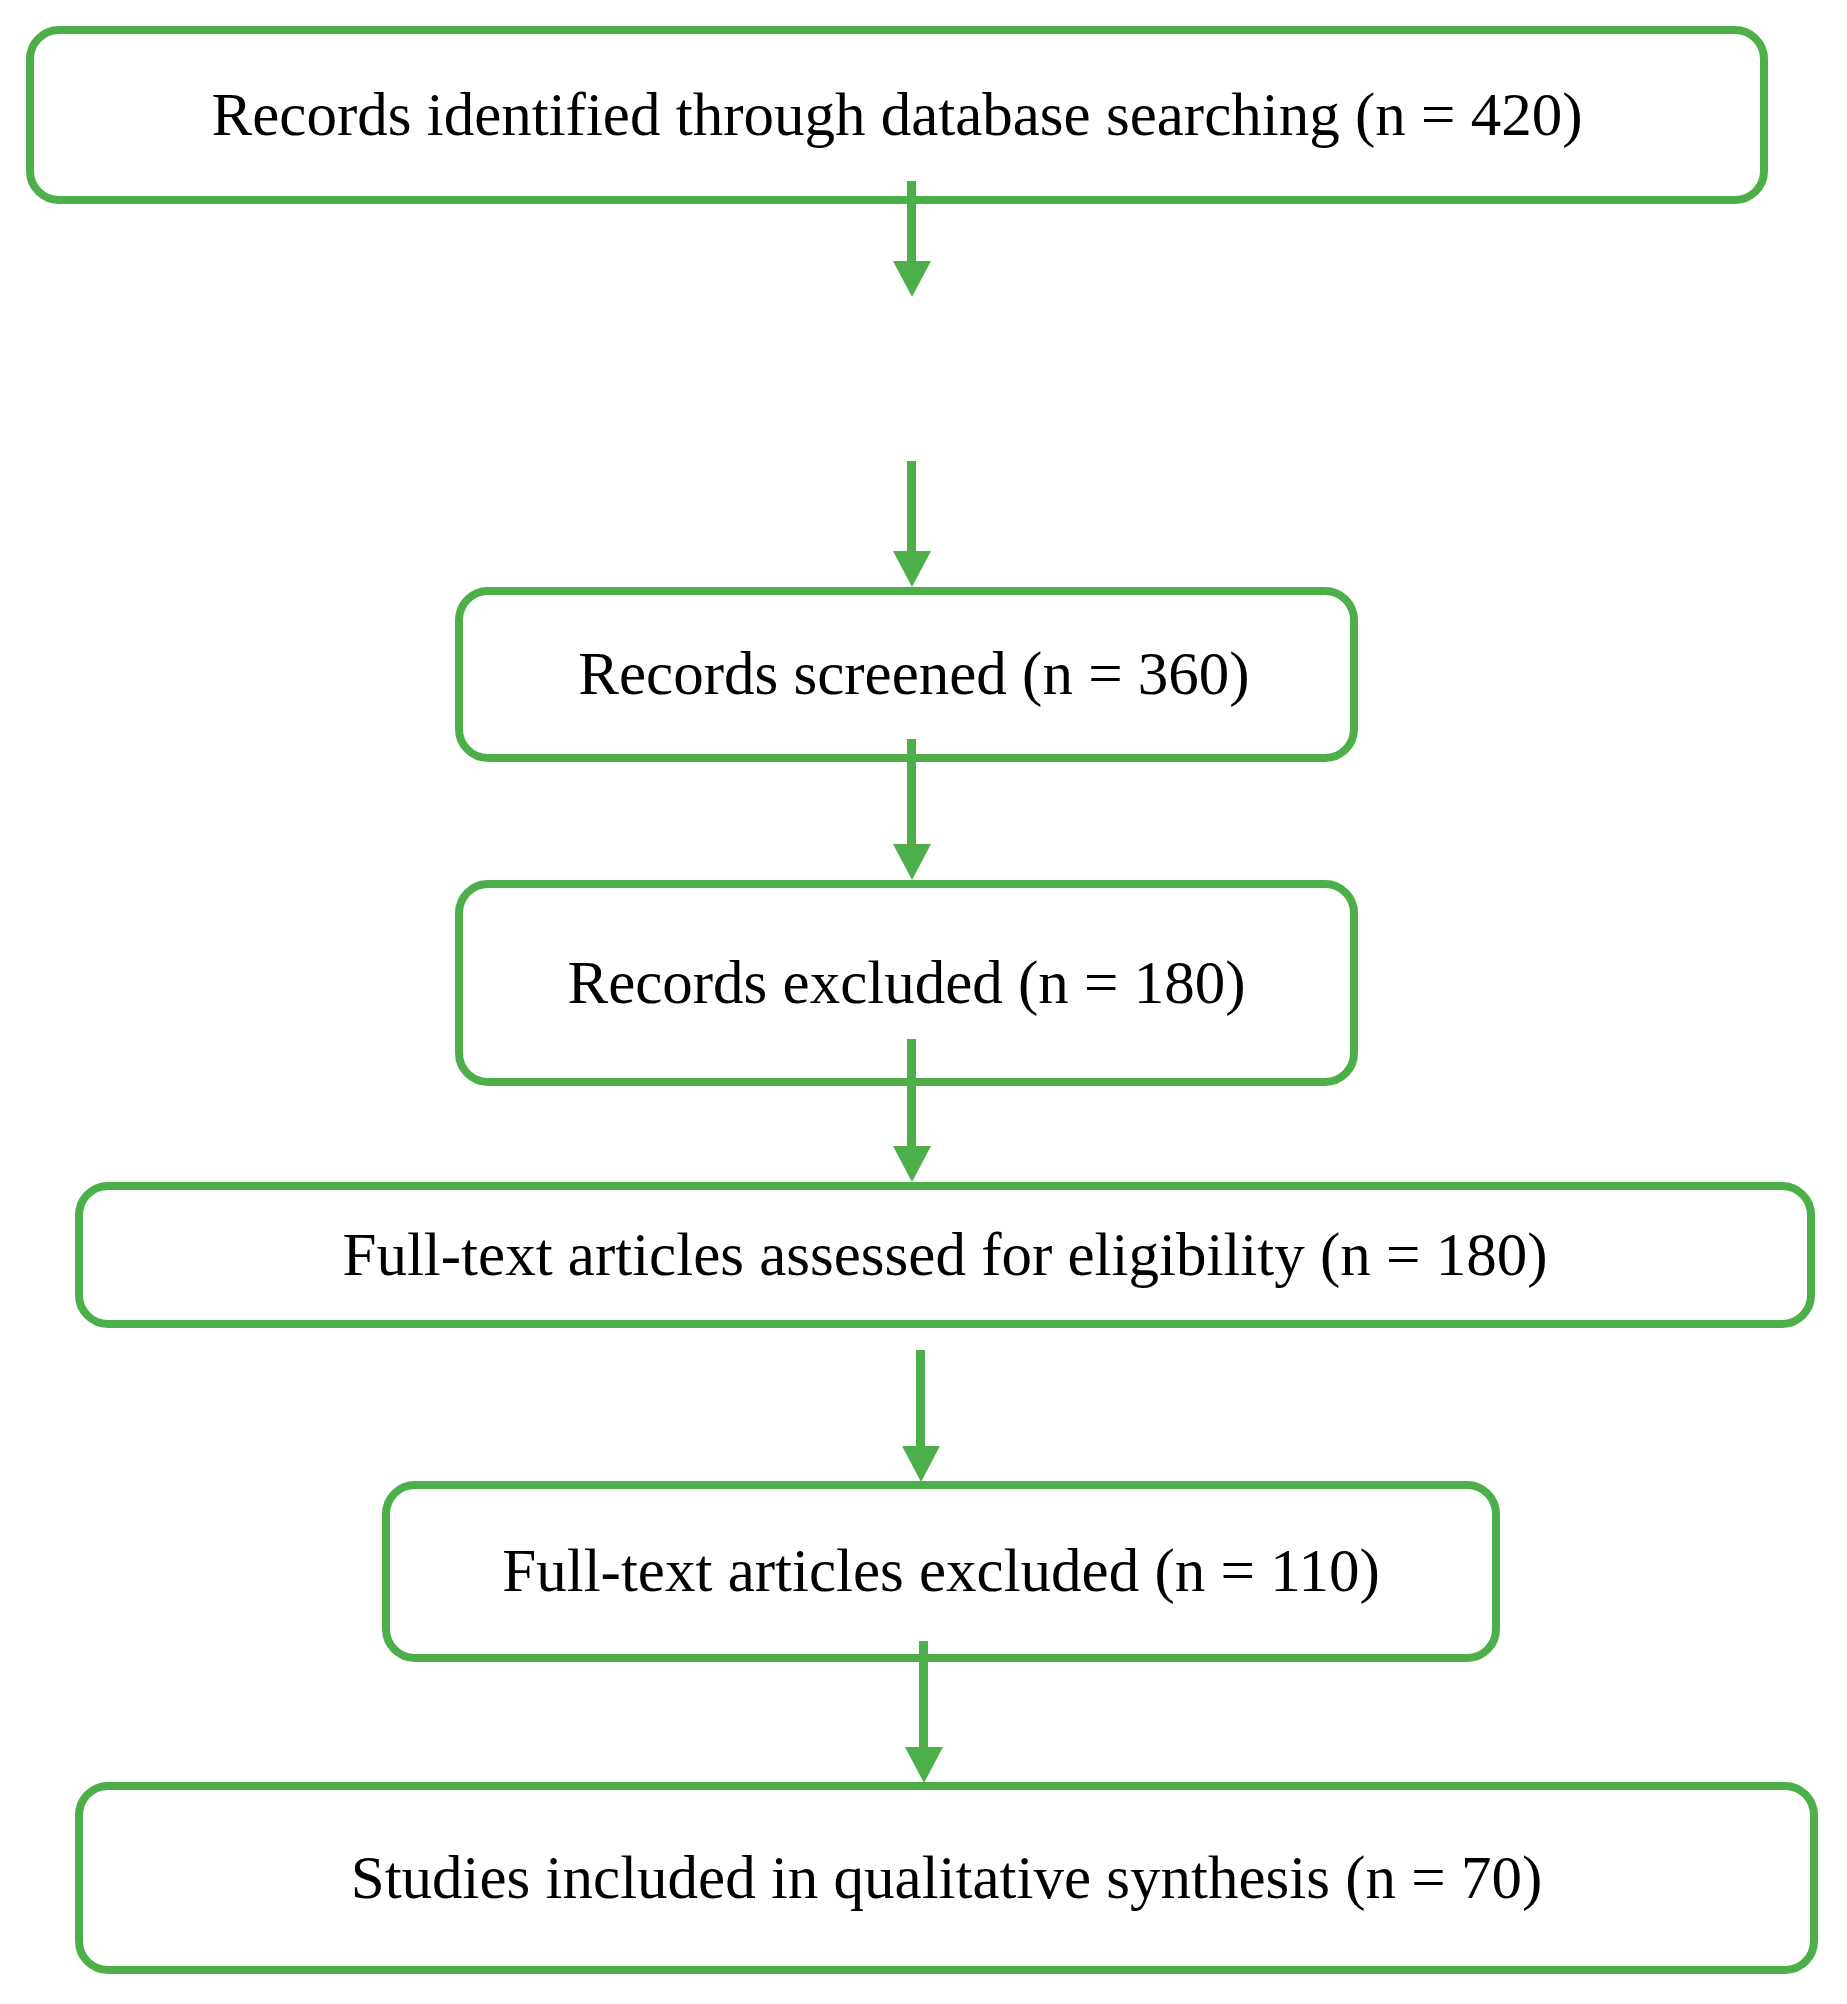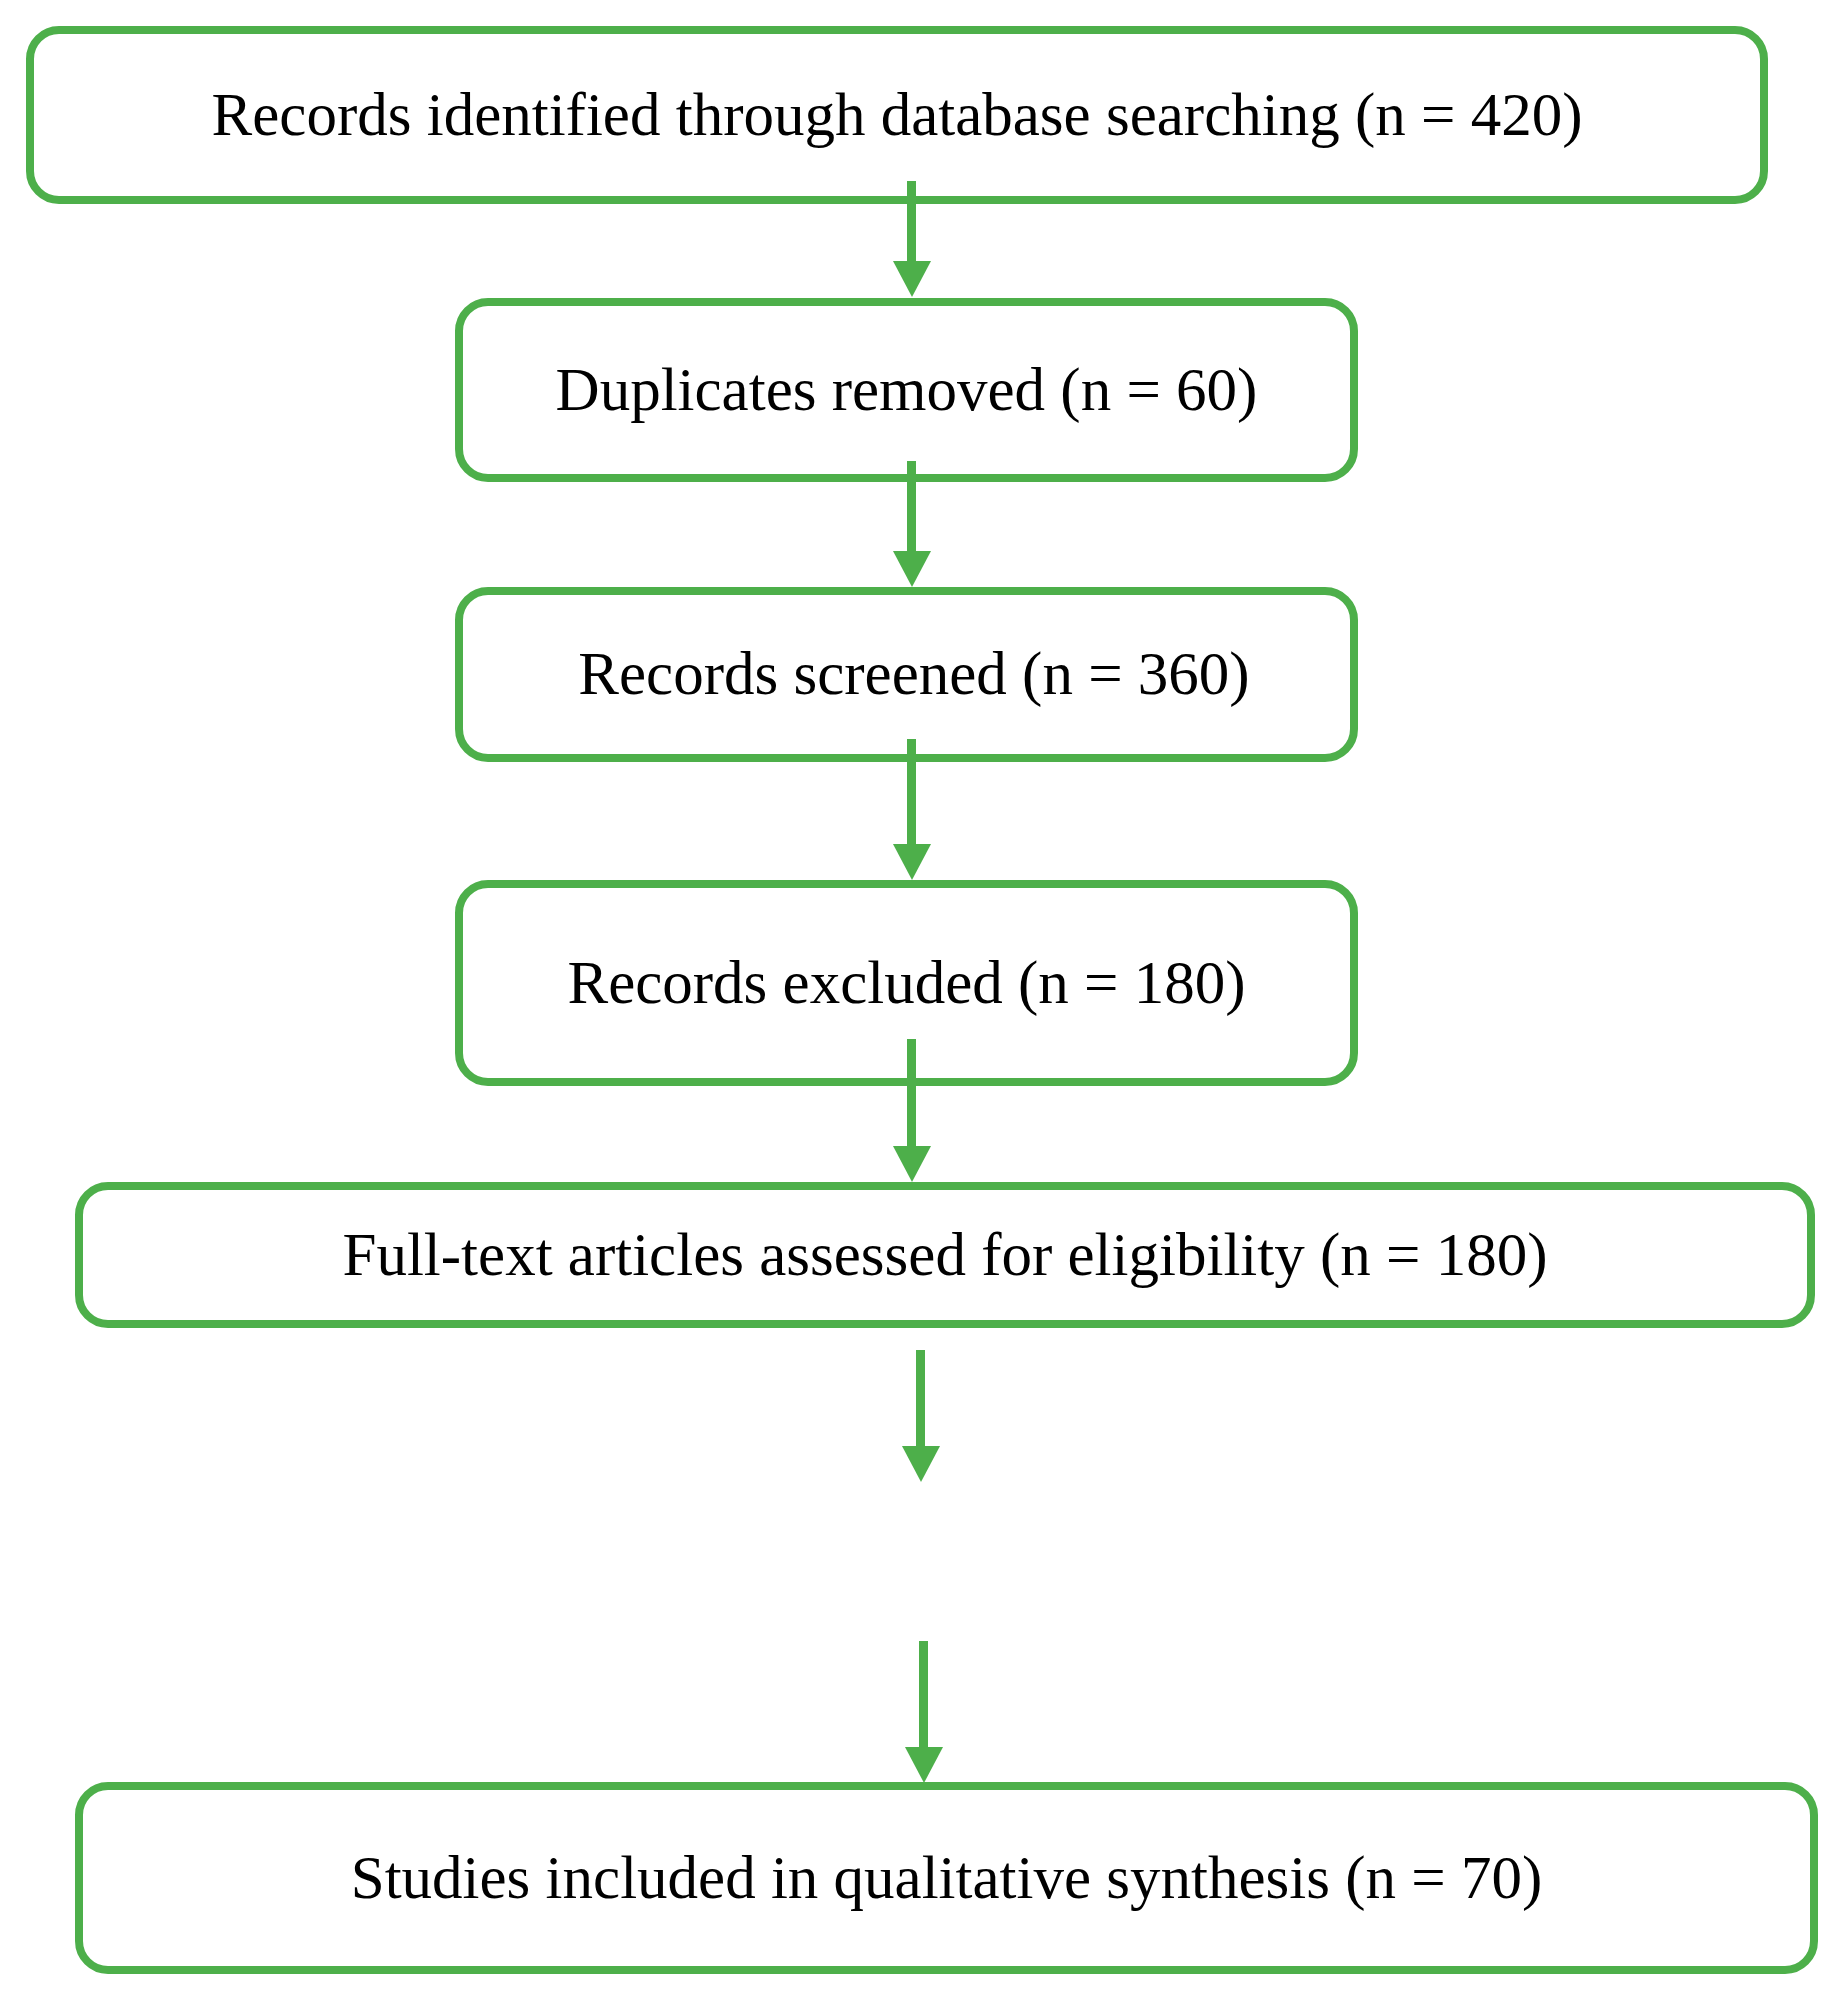--- a/index.html
+++ b/index.html
@@ -72,23 +72,20 @@
 
   <div class="box b1">
     <span>Records identified through database searching (n = 420)</span>
   </div>
 
   <div class="arrow a1">
     <div class="shaft"></div>
     <div class="head"></div>
   </div>
 
-  <div class="box b2">
-    <span>Duplicates removed (n = 60)</span>
-  </div>
 
   <div class="arrow a2">
     <div class="shaft"></div>
     <div class="head"></div>
   </div>
 
   <div class="box b3">
     <span>Records screened (n = 360)</span>
   </div>
 
@@ -108,20 +105,23 @@
 
   <div class="box b5">
     <span>Full-text articles assessed for eligibility (n = 180)</span>
   </div>
 
   <div class="arrow a5">
     <div class="shaft"></div>
     <div class="head"></div>
   </div>
 
+  <div class="box b6">
+    <span>Full-text articles excluded (n = 110)</span>
+  </div>
 
   <div class="arrow a6">
     <div class="shaft"></div>
     <div class="head"></div>
   </div>
 
   <div class="box b7">
     <span>Studies included in qualitative synthesis (n = 70)</span>
   </div>
 

